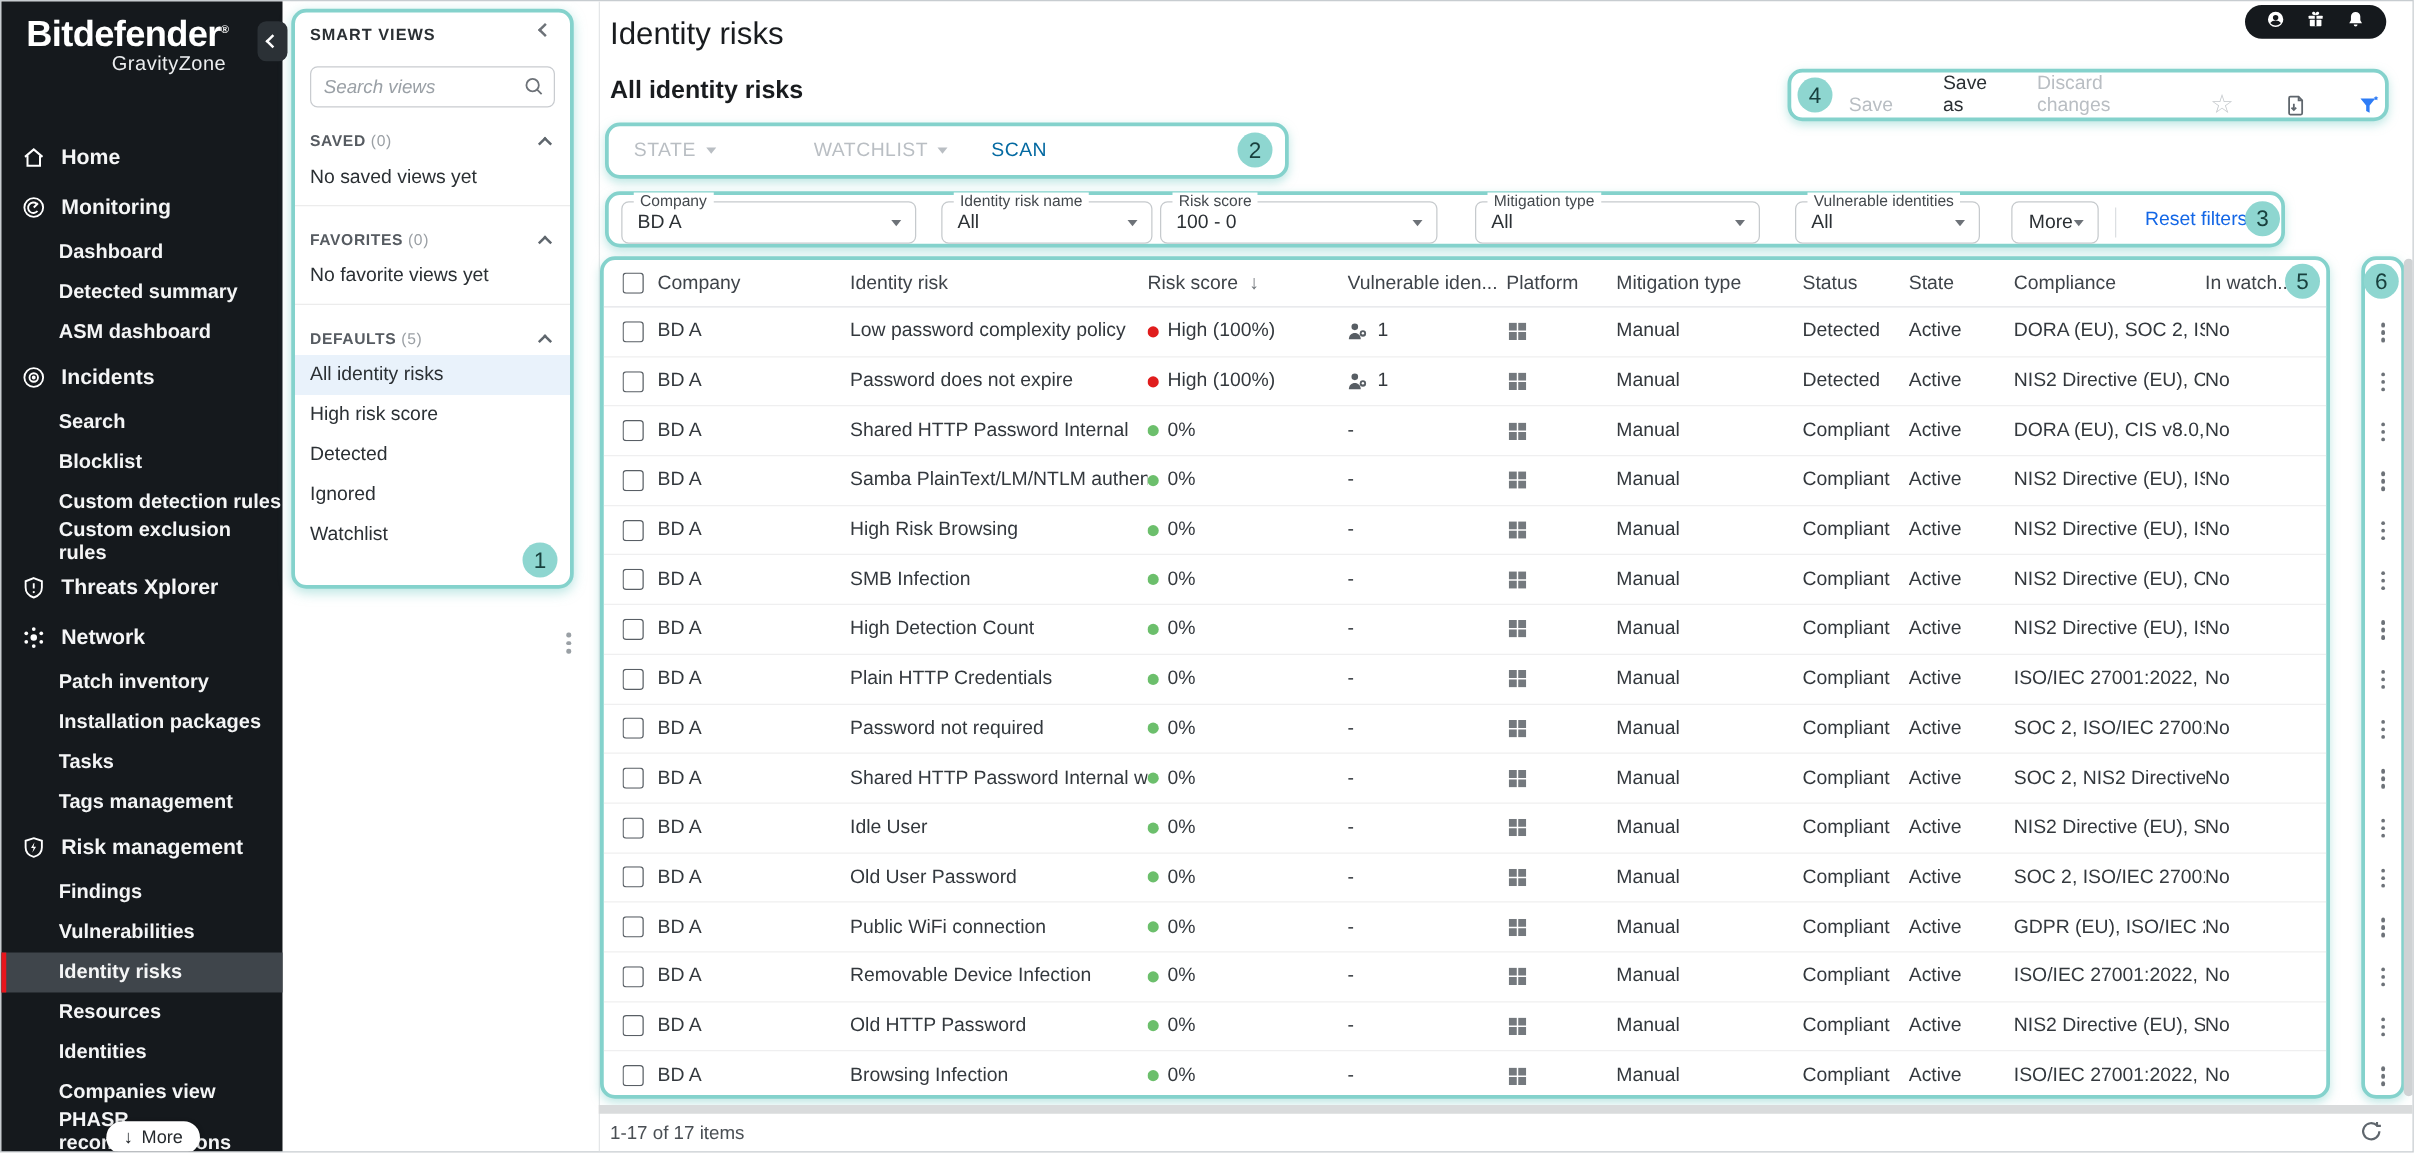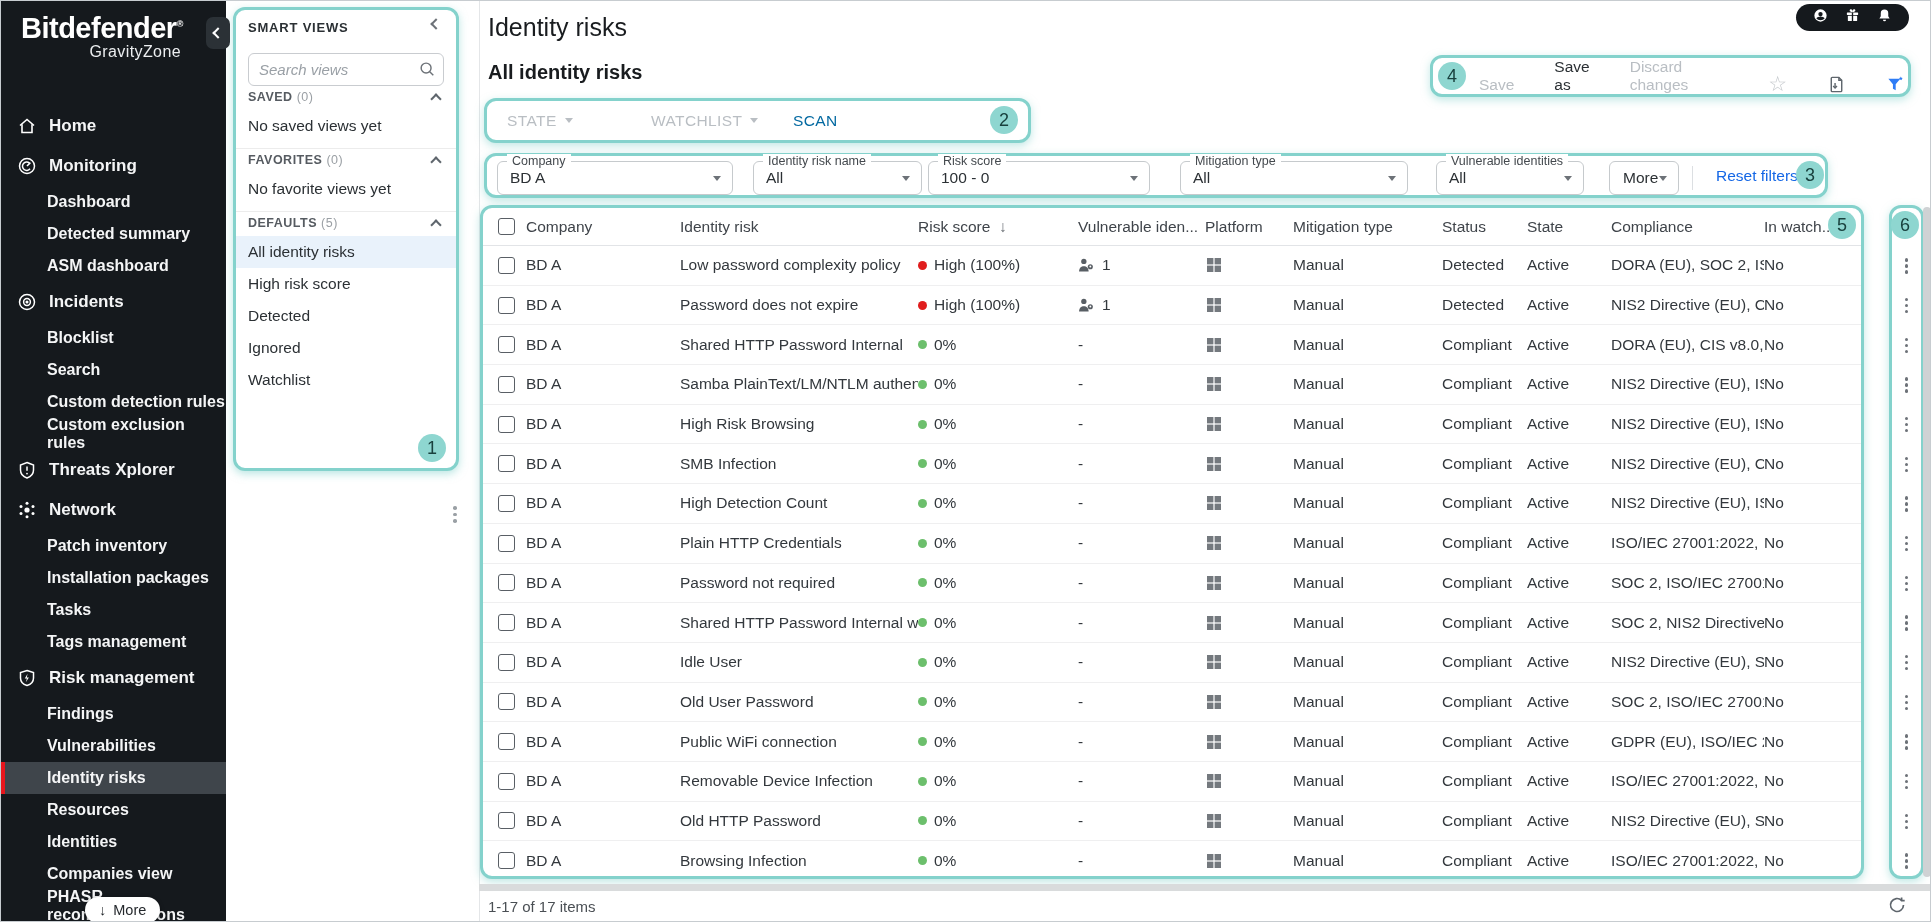--- a/index.html
+++ b/index.html
@@ -27,21 +27,21 @@
 .main-divider{position:absolute;left:478px;top:0;width:1px;height:922px;background:#e4e6e8}
 
 .sv-panel{position:absolute;left:232px;top:6px;width:226px;height:464px;background:#fff;border:3px solid #84d2cc;border-radius:12px;box-shadow:0 3px 9px rgba(132,210,204,.55);padding:10px 12px;z-index:3}
 .sv-head{display:flex;align-items:flex-start}
 .sv-title{font-size:13px;font-weight:700;letter-spacing:.8px;color:#2b3034}
 .sv-head .chev{margin-left:auto;margin-right:4px}
 .sv-search{position:relative;margin-top:18px}
 .sv-search input{width:100%;height:33px;border:1px solid #c9ccd0;border-radius:6px;padding:0 30px 0 10px;font-size:15px;font-family:inherit;color:#2b3034;outline:none}
 .sv-search input::placeholder{font-style:italic;color:#9aa0a6}
 .sv-search .mag{position:absolute;right:8px;top:7px;width:18px;height:18px}
-.sv-sec{display:flex;align-items:center;margin-top:4px;font-size:12.5px;font-weight:700;letter-spacing:.5px;color:#565b61}
+.sv-sec{display:flex;align-items:center;margin-top:20px;font-size:12.5px;font-weight:700;letter-spacing:.5px;color:#565b61}
 .sv-sec .cnt{font-weight:400;color:#9ba0a5;margin-left:4px}
 .sv-sec .chev{margin-left:auto;margin-right:4px}
 .sv-empty{margin:0 -12px;padding:13px 12px 13px 12px;border-bottom:1px solid #ececec;font-size:15.5px;color:#2b3034}
 .sv-list{margin-top:6px}
 .sv-item{height:32px;display:flex;align-items:center;font-size:15.5px;color:#2b3034;margin:0 -12px;padding:0 12px;cursor:pointer}
 .sv-item.selected{background:#e9f2fb}
 .drag-dots{position:absolute;left:452px;top:505px;display:flex;flex-direction:column;gap:3px;z-index:3}
 .drag-dots i{width:3.5px;height:3.5px;border-radius:50%;background:#9aa0a5}
 
 .page-title{position:absolute;left:487px;top:12px;font-size:25px;font-weight:500;color:#191c1f}
@@ -141,24 +141,24 @@
         <span class="nav-icon">
           <svg viewBox="0 0 20 20" fill="none" stroke="#fff" stroke-width="1.5">
             <circle cx="10" cy="10" r="7.5"></circle>
             <circle cx="10" cy="10" r="3.4"></circle>
             <circle cx="10" cy="10" r="0.8" fill="#fff"></circle>
           </svg>
         </span>
         <span>Incidents</span>
       </div>
       <div class="nav-item lvl1">
+        <span>Search</span>
+      </div>
+      <div class="nav-item lvl1">
         <span>Blocklist</span>
-      </div>
-      <div class="nav-item lvl1">
-        <span>Search</span>
       </div>
       <div class="nav-item lvl1">
         <span>Custom detection rules</span>
       </div>
       <div class="nav-item lvl1">
         <span>Custom exclusion rules</span>
       </div>
       <div class="nav-item lvl0">
         <span class="nav-icon">
           <svg viewBox="0 0 20 20" fill="none" stroke="#fff" stroke-width="1.5">

